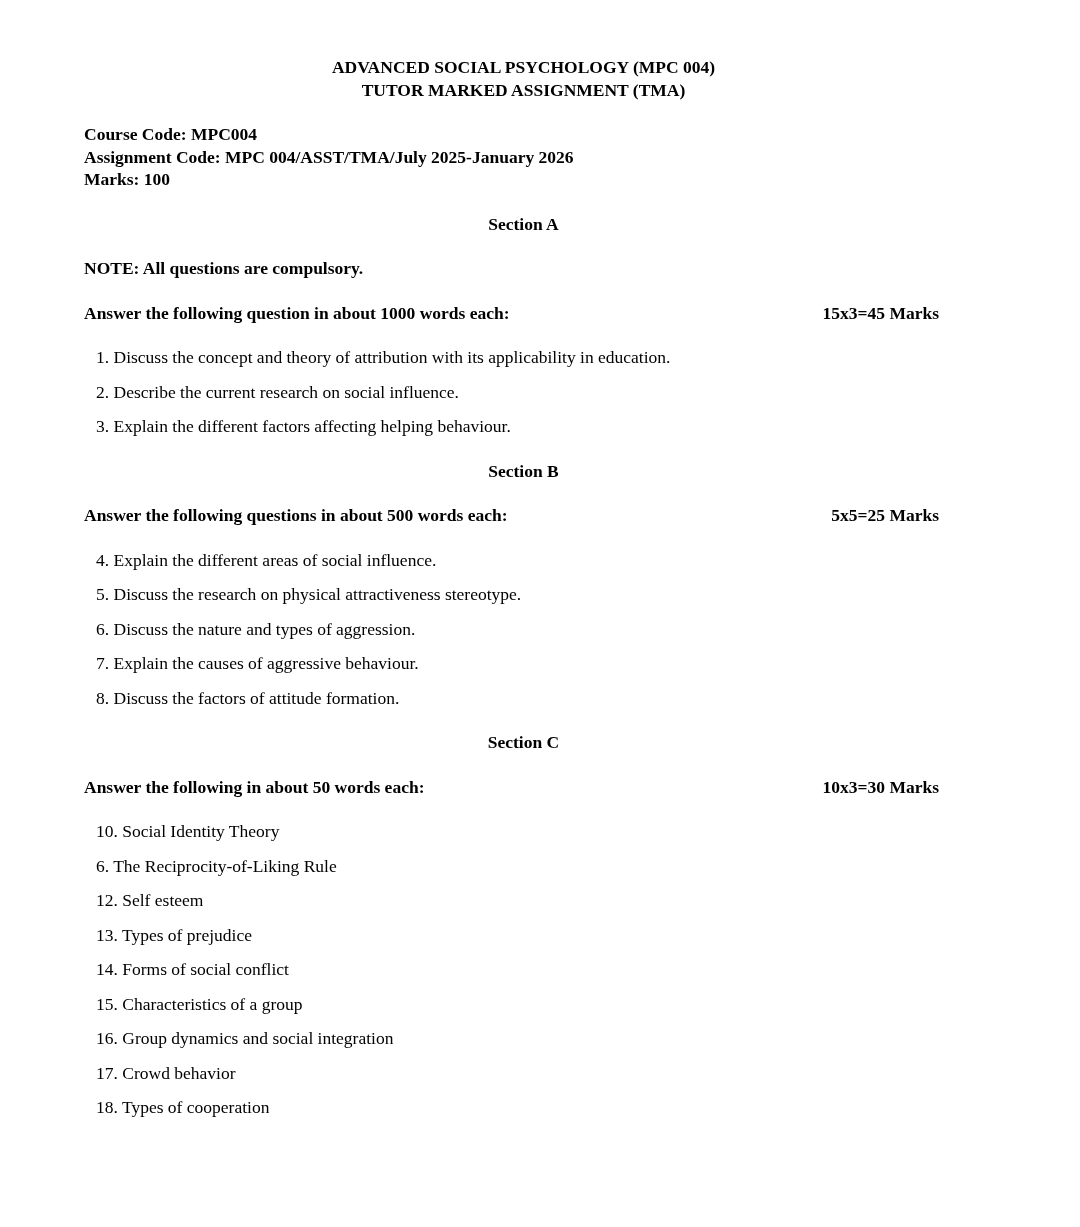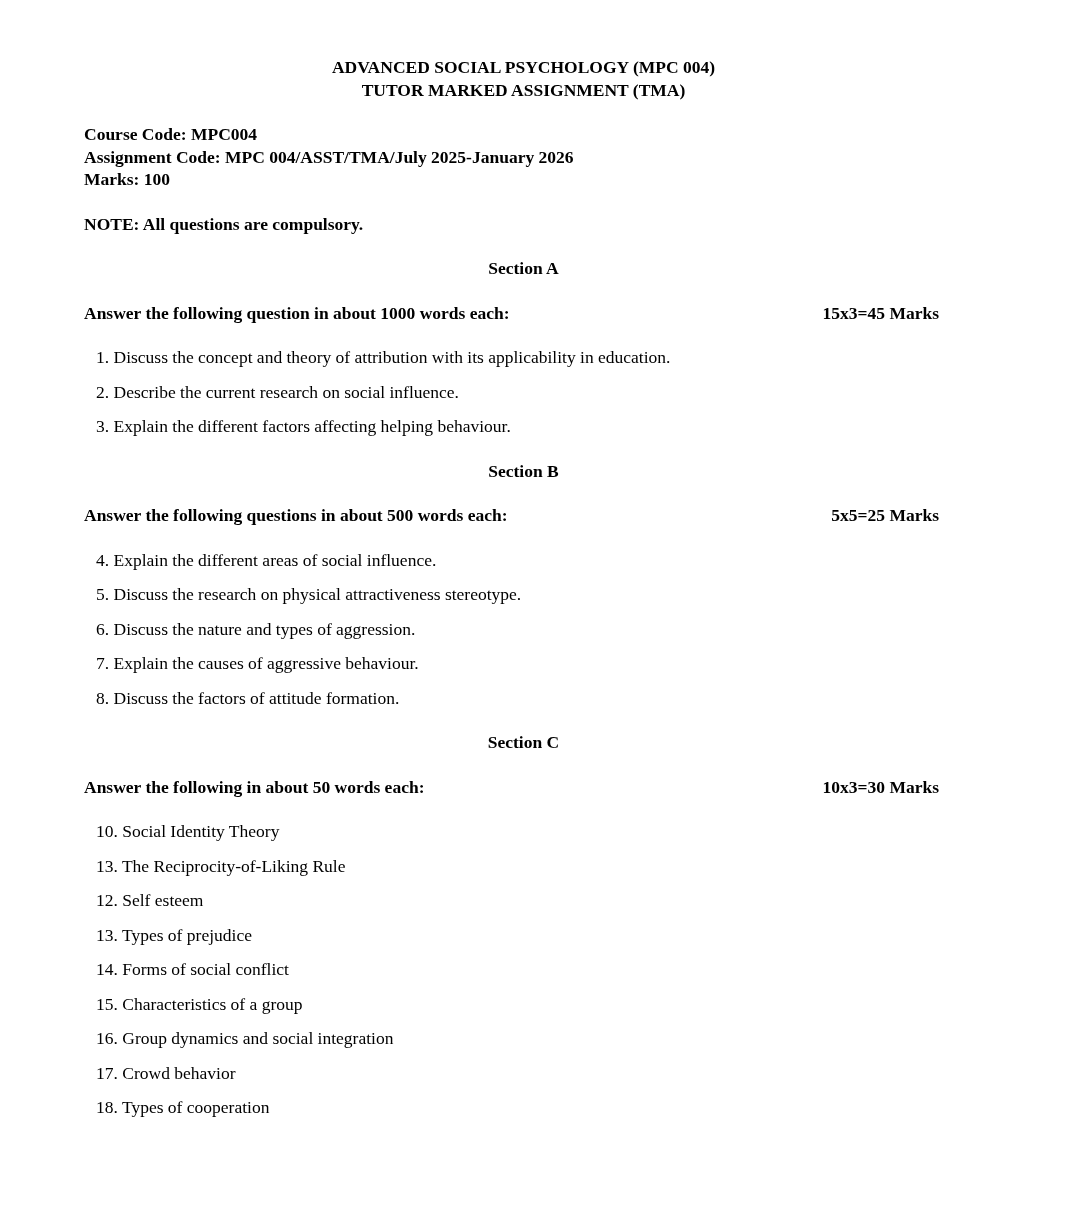--- a/index.html
+++ b/index.html
@@ -55,26 +55,26 @@
     <p>ADVANCED SOCIAL PSYCHOLOGY (MPC 004)</p>
     <p>TUTOR MARKED ASSIGNMENT (TMA)</p>
   </div>
 
   <div class="block meta">
     <p>Course Code: MPC004</p>
     <p>Assignment Code: MPC 004/ASST/TMA/July 2025-January 2026</p>
     <p>Marks: 100</p>
   </div>
 
+  <div class="block section-heading">
+    <p>Section A</p>
+  </div>
+
   <div class="block note">
     <p>NOTE: All questions are compulsory.</p>
-  </div>
-
-  <div class="block section-heading">
-    <p>Section A</p>
   </div>
 
   <div class="block instruction-row">
     <span class="instruction">Answer the following question in about 1000 words each:</span>
     <span class="marks">15x3=45 Marks</span>
   </div>
 
   <div class="block questions">
     <p>1. Discuss the concept and theory of attribution with its applicability in education.</p>
     <p>2. Describe the current research on social influence.</p>
@@ -102,21 +102,21 @@
     <p>Section C</p>
   </div>
 
   <div class="block instruction-row">
     <span class="instruction">Answer the following in about 50 words each:</span>
     <span class="marks">10x3=30 Marks</span>
   </div>
 
   <div class="block questions">
     <p>10. Social Identity Theory</p>
-    <p>13. The Reciprocity-of-Liking Rule</p>
+    <p>6. The Reciprocity-of-Liking Rule</p>
     <p>12. Self esteem</p>
     <p>13. Types of prejudice</p>
     <p>14. Forms of social conflict</p>
     <p>15. Characteristics of a group</p>
     <p>16. Group dynamics and social integration</p>
     <p>17. Crowd behavior</p>
     <p>18. Types of cooperation</p>
   </div>
 
 </div>

